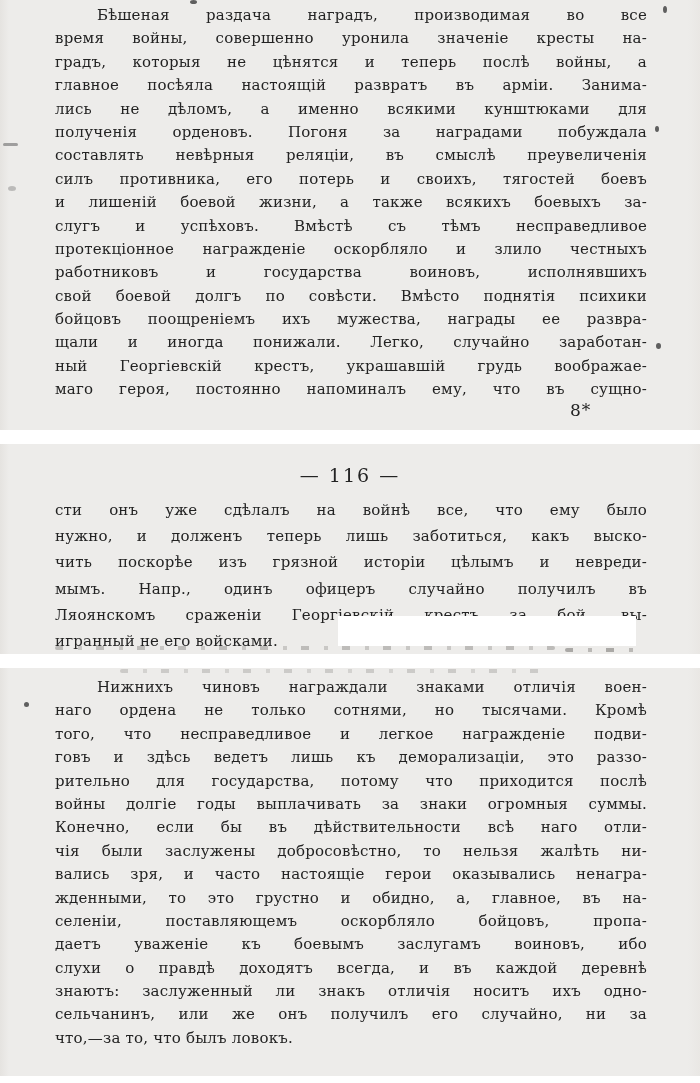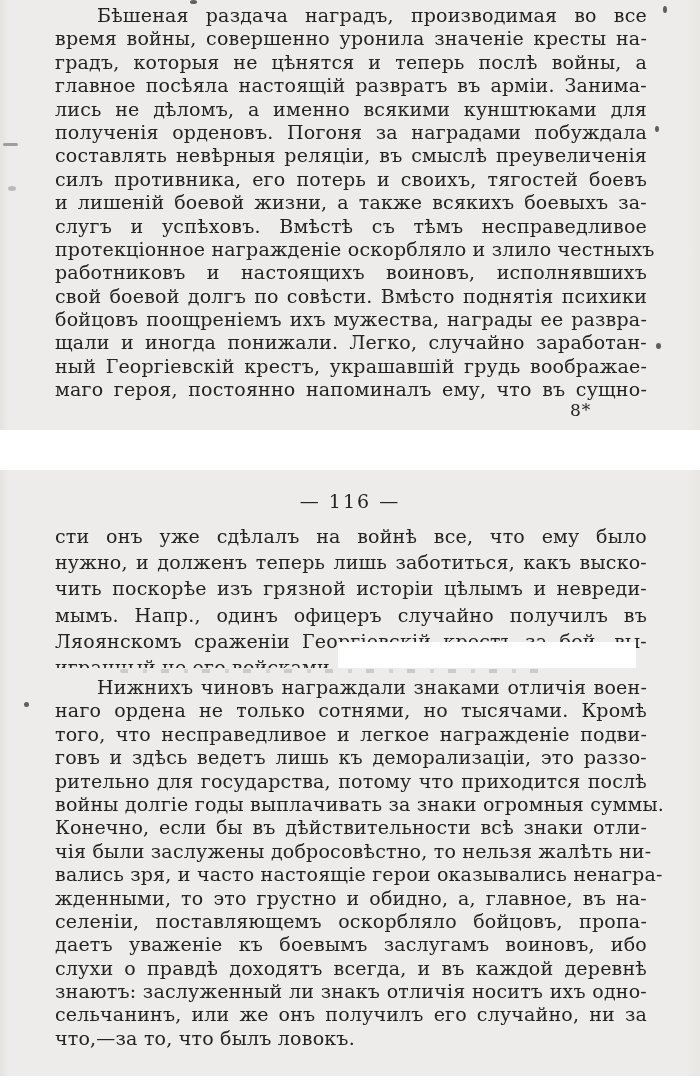--- a/index.html
+++ b/index.html
@@ -12,31 +12,31 @@
     background: var(--seam, #ffffff);
     font-family: "DejaVu Serif", "Liberation Serif", serif;
     color: var(--ink, #232323);
     overflow: hidden;
   }
   .frag {
     position: absolute; left: 0; width: 700px;
     background: linear-gradient(90deg, #e5e3e0 0px, var(--paper, #edecea) 9px, var(--paper, #edecea) 688px, #e9e7e4 700px);
   }
   #frag-top { top: 0; height: 430px; }
-  #frag-mid { top: 444px; height: 210px; margin-top: 26px; }
+  #frag-mid { top: 444px; height: 210px; }
   #frag-bot { top: 668px; height: 408px; }
 
   .textcol { position: absolute; left: 55px; width: 592px; }
   #col-top { top: 4px; }
   #col-mid { top: 53px; }
   #col-bot { top: 8px; }
 
   .ln {
     height: 23.4px; line-height: 23.4px;
-    font-size: 19px;
+    font-size: 15px;
     text-align: justify;
     text-align-last: justify;
     white-space: nowrap;
     letter-spacing: 0.2px;
   }
   #col-mid .ln { height: 26.2px; line-height: 26.2px; }
   .ln.end { text-align-last: left; white-space: normal; }
   .ln.ind { text-indent: 42px; }
 
   .pageno {
@@ -76,21 +76,21 @@
       <div class="ln">время войны, совершенно уронила значеніе кресты на-</div>
       <div class="ln">градъ, которыя не цѣнятся и теперь послѣ войны, а</div>
       <div class="ln">главное посѣяла настоящій развратъ въ арміи. Занима-</div>
       <div class="ln">лись не дѣломъ, а именно всякими кунштюками для</div>
       <div class="ln">полученія орденовъ. Погоня за наградами побуждала</div>
       <div class="ln">составлять невѣрныя реляціи, въ смыслѣ преувеличенія</div>
       <div class="ln">силъ противника, его потерь и своихъ, тягостей боевъ</div>
       <div class="ln">и лишеній боевой жизни, а также всякихъ боевыхъ за-</div>
       <div class="ln">слугъ и успѣховъ. Вмѣстѣ съ тѣмъ несправедливое</div>
       <div class="ln">протекціонное награжденіе оскорбляло и злило честныхъ</div>
-      <div class="ln">работниковъ и настоящихъ воиновъ, исполнявшихъ</div>
+      <div class="ln">работниковъ и государства воиновъ, исполнявшихъ</div>
       <div class="ln">свой боевой долгъ по совѣсти. Вмѣсто поднятія психики</div>
       <div class="ln">бойцовъ поощреніемъ ихъ мужества, награды ее развра-</div>
       <div class="ln">щали и иногда понижали. Легко, случайно заработан-</div>
       <div class="ln">ный Георгіевскій крестъ, украшавшій грудь воображае-</div>
       <div class="ln">маго героя, постоянно напоминалъ ему, что въ сущно-</div>
     </div>
     <div class="sig">8*</div>
   </div>
 
   <div class="frag" id="frag-mid">
@@ -111,21 +111,21 @@
   <div class="frag" id="frag-bot">
     <div class="remnant" style="left:120px; top:1px; width:420px; opacity:.35;"></div>
     <div class="art" style="left:24px; top:34px; width:5px; height:5px;"></div>
     <div class="textcol" id="col-bot">
       <div class="ln ind">Нижнихъ чиновъ награждали знаками отличія воен-</div>
       <div class="ln">наго ордена не только сотнями, но тысячами. Кромѣ</div>
       <div class="ln">того, что несправедливое и легкое награжденіе подви-</div>
       <div class="ln">говъ и здѣсь ведетъ лишь къ деморализаціи, это раззо-</div>
       <div class="ln">рительно для государства, потому что приходится послѣ</div>
       <div class="ln">войны долгіе годы выплачивать за знаки огромныя суммы.</div>
-      <div class="ln">Конечно, если бы въ дѣйствительности всѣ знаки отли-</div>
+      <div class="ln">Конечно, если бы въ дѣйствительности всѣ наго отли-</div>
       <div class="ln">чія были заслужены добросовѣстно, то нельзя жалѣть ни-</div>
       <div class="ln">вались зря, и часто настоящіе герои оказывались ненагра-</div>
       <div class="ln">жденными, то это грустно и обидно, а, главное, въ на-</div>
       <div class="ln">селеніи, поставляющемъ оскорбляло бойцовъ, пропа-</div>
       <div class="ln">даетъ уваженіе къ боевымъ заслугамъ воиновъ, ибо</div>
       <div class="ln">слухи о правдѣ доходятъ всегда, и въ каждой деревнѣ</div>
       <div class="ln">знаютъ: заслуженный ли знакъ отличія носитъ ихъ одно-</div>
       <div class="ln">сельчанинъ, или же онъ получилъ его случайно, ни за</div>
       <div class="ln end">что,—за то, что былъ ловокъ.</div>
     </div>

